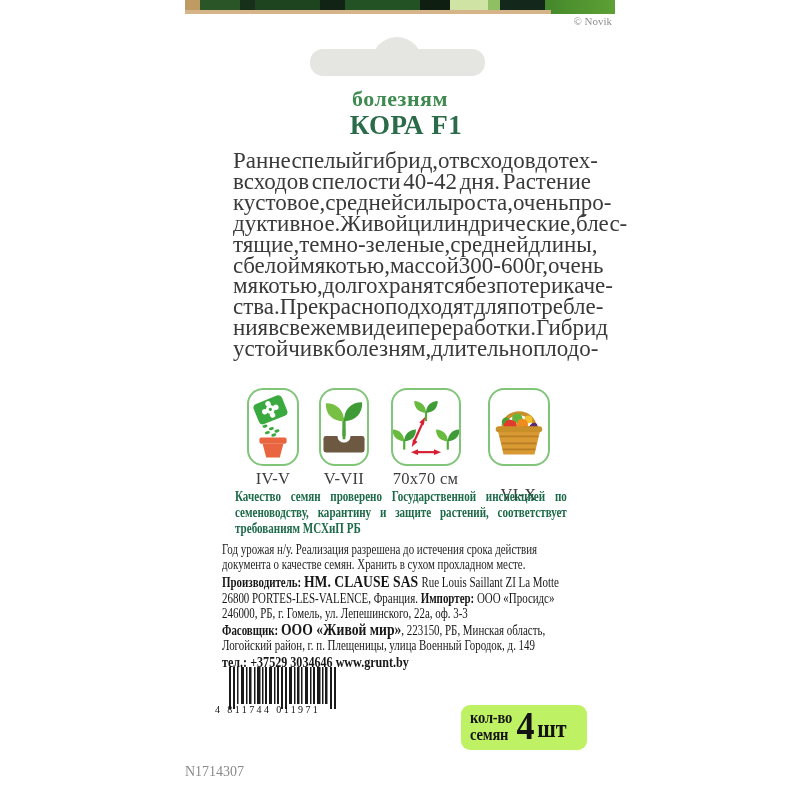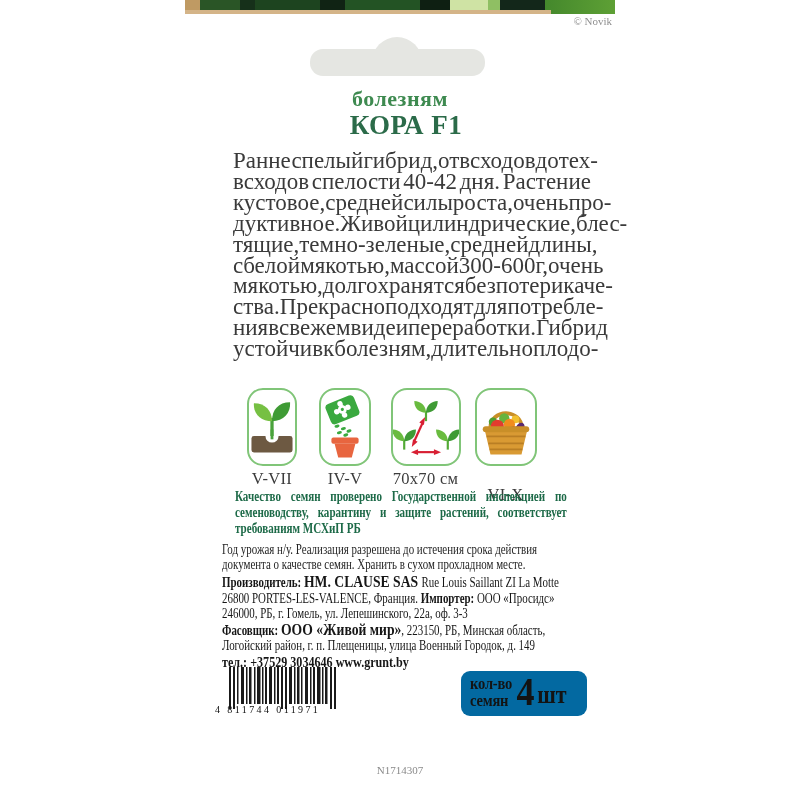--- a/index.html
+++ b/index.html
@@ -36,46 +36,46 @@
   .descr{position:absolute;left:36px;top:151px;width:358px;font-size:23px;line-height:20.9px;color:#3a3a3a;margin-left:12px;}
   .jline{display:flex;justify-content:space-between;white-space:nowrap;}
   .tline{white-space:nowrap;}
 
   
   .icons-row{position:absolute;left:56px;top:388px;display:flex;}
   .icon-wrap{display:flex;flex-direction:column;align-items:center;}
   .icon-box{box-sizing:border-box;height:78px;border:2.5px solid #80c578;border-radius:16px;background:#fff;
     display:flex;align-items:center;justify-content:center;}
   .icon-label{margin-top:3px;font-size:16.5px;color:#3c3c3c;letter-spacing:.3px;white-space:nowrap;}
-  .w1{width:64px;margin-right:8px;} .w2{width:62px;margin-right:10px;} .w3{width:81px;} .w4{width:79px;gap:16px;}
+  .w1{width:64px;margin-right:8px;} .w2{width:62px;margin-right:10px;} .w3{width:81px;margin-right:13px;} .w4{width:79px;gap:16px;}
 
   .quality{position:absolute;left:50px;top:489px;width:420px;transform:scaleX(.79);transform-origin:0 0;
     font-size:14px;font-weight:700;line-height:15.8px;color:#1d6a48;}
   .storage{position:absolute;left:37px;top:542px;width:440px;transform:scaleX(.78);transform-origin:0 0;
     font-size:14px;line-height:15.4px;color:#242424;}
   .producer{position:absolute;left:37px;top:574px;width:480px;transform:scaleX(.78);transform-origin:0 0;
     font-size:14px;line-height:15.5px;color:#161616;}
   .rline{white-space:nowrap;}
   .rline .b{font-weight:700;}
   .rline .lg{font-size:17.5px;}
   .rline .md{font-size:15.5px;}
 
   
   .barcode{position:absolute;left:30px;top:667px;width:180px;}
   .bars{position:absolute;left:14px;top:0;}
   .bc-digits{position:absolute;left:0;top:37px;font-size:10px;color:#111;letter-spacing:2.4px;white-space:nowrap;}
 
   
-  .badge{position:absolute;left:276px;top:671px;width:126px;height:45px;background:#0369a1;border-radius:9px;}
+  .badge{position:absolute;left:276px;top:705px;width:126px;height:45px;background:#bef264;border-radius:9px;}
   .badge-inner{position:absolute;left:9px;top:3px;display:flex;align-items:center;transform:scaleX(.88);transform-origin:0 0;color:#131313;white-space:nowrap;}
   .badge-words{display:flex;flex-direction:column;font-weight:700;font-size:16.5px;line-height:17px;letter-spacing:-.2px;}
   .badge-count{font-weight:700;font-size:41px;line-height:38px;margin-left:5px;margin-top:-2px;}
   .badge-unit{font-weight:700;font-size:25px;line-height:25px;margin-left:3px;margin-top:4px;}
 
-  .lot{position:absolute;left:0;top:764px;width:430px;text-align:center;font-size:11px;color:#8a8a8a;}
+  .lot{position:absolute;left:0;top:764px;width:430px;font-size:14px;color:#8a8a8a;}
 </style>
 </head>
 <body>
 
 <div class="packet">
 
   <div class="photo-strip">
     <div class="strip-wood"></div>
   </div>
 
@@ -159,34 +159,20 @@
       <div class="jline">
         <span>устойчив</span>
         <span>к</span>
         <span>болезням,</span>
         <span>длительно</span>
         <span>плодо-</span>
       </div>
     </div>
 
   <div class="icons-row">
-
-    <div class="icon-wrap w2">
-      <div class="icon-box">
-        <svg width="46" height="62" viewBox="0 0 56 74">
-          <path d="M28,52 C28,40 28,34 28,26" stroke="#4aa33c" stroke-width="4" fill="none"></path>
-          <path d="M28,30 C14,30 5,21 6,8 C20,8 28,17 28,30 Z" fill="#76c043"></path>
-          <path d="M28,30 C42,30 51,20 50,7 C36,7 28,16 28,30 Z" fill="#3f9b35"></path>
-          <rect x="3" y="48" width="50" height="20" rx="3" fill="#6d5942"></rect>
-          <path d="M20,48 a8,8 0 0 0 16,0 Z" fill="#ffffff"></path>
-          <path d="M28,52 C28,46 28,44 28,40" stroke="#4aa33c" stroke-width="3.4" fill="none"></path>
-        </svg>
-      </div>
-      <div class="icon-label">V-VII</div>
-    </div>
 
     <div class="icon-wrap w1">
       <div class="icon-box">
         <svg width="48" height="64" viewBox="0 0 60 78">
           <g transform="rotate(-22 27 18)">
             <rect x="8" y="4" width="38" height="27" rx="5" fill="#3aa93f"></rect>
             <circle cx="27" cy="17" r="5.5" fill="#ffffff"></circle>
             <circle cx="27" cy="9.5" r="3.4" fill="#ffffff"></circle>
             <circle cx="27" cy="24.5" r="3.4" fill="#ffffff"></circle>
             <circle cx="19.5" cy="17" r="3.4" fill="#ffffff"></circle>
@@ -196,20 +182,34 @@
           <ellipse cx="20" cy="38" rx="3.2" ry="1.9" fill="#3aa93f" transform="rotate(-15 20 38)"></ellipse>
           <ellipse cx="28" cy="41" rx="3.2" ry="1.9" fill="#3aa93f" transform="rotate(-15 28 41)"></ellipse>
           <ellipse cx="35" cy="44" rx="3.2" ry="1.9" fill="#3aa93f" transform="rotate(-15 35 44)"></ellipse>
           <ellipse cx="23" cy="46" rx="3.2" ry="1.9" fill="#3aa93f" transform="rotate(-15 23 46)"></ellipse>
           <ellipse cx="31" cy="49" rx="3.2" ry="1.9" fill="#3aa93f" transform="rotate(-15 31 49)"></ellipse>
           <rect x="13" y="52" width="34" height="8" rx="2.5" fill="#e8653f"></rect>
           <path d="M17,60 L43,60 L38.5,77 L21.5,77 Z" fill="#e8653f"></path>
         </svg>
       </div>
       <div class="icon-label">IV-V</div>
+    </div>
+
+    <div class="icon-wrap w2">
+      <div class="icon-box">
+        <svg width="46" height="62" viewBox="0 0 56 74">
+          <path d="M28,52 C28,40 28,34 28,26" stroke="#4aa33c" stroke-width="4" fill="none"></path>
+          <path d="M28,30 C14,30 5,21 6,8 C20,8 28,17 28,30 Z" fill="#76c043"></path>
+          <path d="M28,30 C42,30 51,20 50,7 C36,7 28,16 28,30 Z" fill="#3f9b35"></path>
+          <rect x="3" y="48" width="50" height="20" rx="3" fill="#6d5942"></rect>
+          <path d="M20,48 a8,8 0 0 0 16,0 Z" fill="#ffffff"></path>
+          <path d="M28,52 C28,46 28,44 28,40" stroke="#4aa33c" stroke-width="3.4" fill="none"></path>
+        </svg>
+      </div>
+      <div class="icon-label">V-VII</div>
     </div>
 
     <div class="icon-wrap w3">
       <div class="icon-box">
         <svg width="66" height="62" viewBox="0 0 78 74">
           <g transform="translate(39,30)">
             <path d="M0,0 C0,-5 0,-8 0,-12" stroke="#53aa35" stroke-width="2.6" fill="none"></path>
             <path d="M0,-10 C-9,-10 -14,-16 -14,-24 C-6,-24 0,-18 0,-10 Z" fill="#69bb3f"></path>
             <path d="M0,-10 C9,-10 14,-16 14,-24 C6,-24 0,-18 0,-10 Z" fill="#3f9b35"></path>
           </g>

